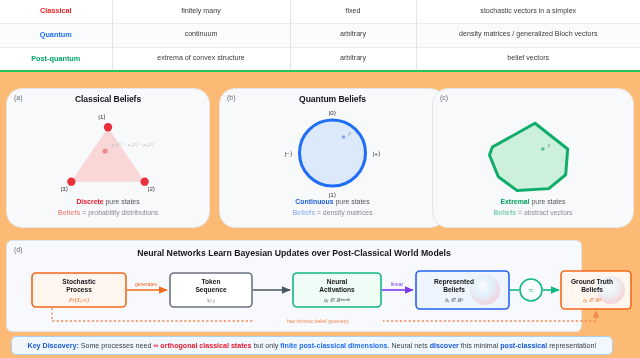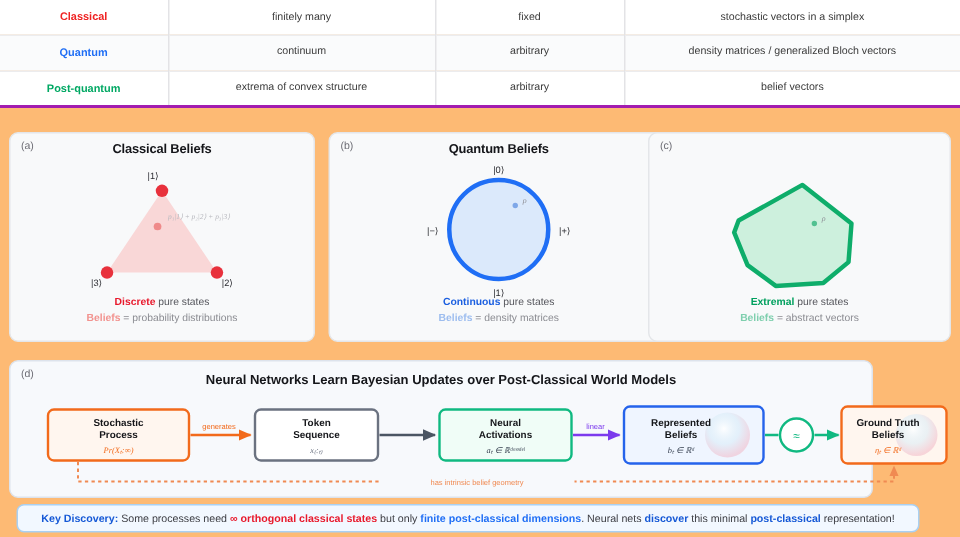--- a/index.html
+++ b/index.html
@@ -18,35 +18,35 @@
   .tbl td {
     font-size: 7.1px; color:#3b3b3b; text-align:center;
     padding: 7px 4px; border-right: 1px solid #e3e3e6;
     vertical-align: middle; line-height: 1.1;
   }
   .tbl td:last-child { border-right: none; }
   .tbl tr.r0 { background:#ffffff; }
   .tbl tr.r1 { background:#fafbfc; }
   .tbl tr.r2 { background:#ffffff; }
   .tbl tr { border-bottom: 1px solid #ececee; }
-  .tbl tr:last-child { border-bottom: 2px solid #a21caf; }
+  .tbl tr:last-child { border-bottom: 2px solid #22c55e; }
   .lbl { font-weight:bold; font-size:7.3px; }
   .c-classical { color:#ef2222; }
   .c-quantum   { color:#1f6ef5; }
   .c-postq     { color:#00a863; }
   .col0 { width: 112px; }
   .col1 { width: 178px; }
   .col2 { width: 126px; }
   .col3 { width: 224px; }
 
   
   .panels { position:absolute; left:0; top:88px; width:640px; height:145px; }
   .panel {
     position:absolute; top:0; height:140px;
-    background:#f8f9fa; border:1px solid #e4e6e9; border-radius:6px;
+    background:#f8f9fa; border:1px solid #e4e6e9; border-radius:16px;
   }
   #panel-a { left:6px;   width:204px; }
   #panel-b { left:219px; width:227px; }
   #panel-c { left:432px; width:202px; }
   .ptag { position:absolute; left:7px; top:5px; font-size:7px; color:#6b6b73; }
   .ptitle {
     position:absolute; left:0; right:0; top:5px; text-align:center;
     font-size:8.6px; font-weight:bold; color:#15161a; letter-spacing:-0.1px;
   }
   .pcap1 {

